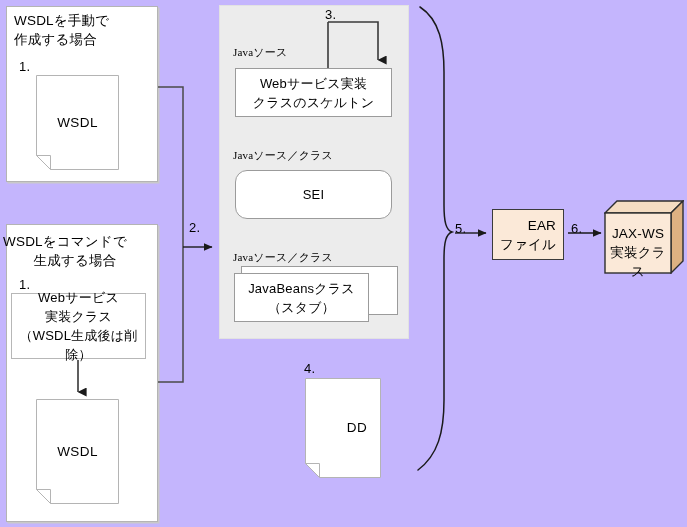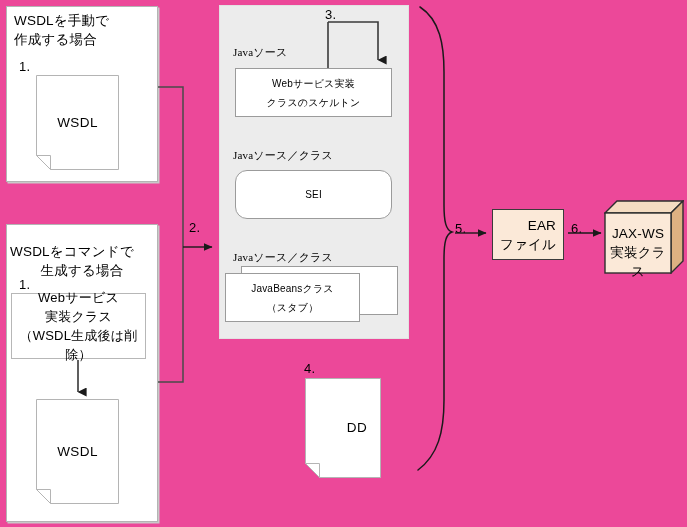--- a/index.html
+++ b/index.html
@@ -9,21 +9,21 @@
     background: #ffffff;
   }
   body {
     font-family: "Liberation Sans", "DejaVu Sans", sans-serif;
     color: #000000;
   }
   #stage {
     position: relative;
     width: 687px;
     height: 527px;
-    background: #ec4899;
+    background: #c4b5fd;
     overflow: hidden;
   }
 
   
   .group-panel {
     position: absolute;
     background: #ffffff;
     border: 1px solid #b4b4b4;
     box-shadow: 1.5px 1.5px 0 0 #c9c9c9;
     box-sizing: border-box;
@@ -72,21 +72,21 @@
   
   .white-box {
     position: absolute;
     background: #ffffff;
     border: 1px solid #9b9b9b;
     box-sizing: border-box;
     display: flex;
     align-items: center;
     justify-content: center;
     text-align: center;
-    font-size: 10px;
+    font-size: 13px;
     line-height: 19px;
     color: #000;
     white-space: pre-line;
     letter-spacing: .2px;
   }
   .stack-shadow {
     position: absolute;
     background: #ffffff;
     border: 1px solid #9b9b9b;
     box-sizing: border-box;
@@ -151,21 +151,21 @@
   <div class="doc" style="left:36px; top:75px; width:83px; height:95px;">
     <svg width="83" height="95" viewBox="0 0 83 95">
       <path d="M0.5,0.5 H82.5 V94.5 H14.5 L0.5,80.5 Z" fill="#ffffff" stroke="#b4b4b4" stroke-width="1"></path>
       <path d="M0.5,80.5 H14.5 V94.5 Z" fill="#ffffff" stroke="#b4b4b4" stroke-width="1"></path>
     </svg>
     <div class="doc-label" style="top:40px;">WSDL</div>
   </div>
 
   <div class="group-panel" style="left:6px; top:224px; width:152px; height:298px;"></div>
 
-  <div class="group-title" style="left:10px; top:232px; width:144px;margin-top:10px;"><span>WSDLをコマンドで</span><br><span class="center-second" style="display:block; text-align:center;">生成する場合</span></div>
+  <div class="group-title" style="left:3px; top:232px; width:144px;"><span>WSDLをコマンドで</span><br><span class="center-second" style="display:block; text-align:center;">生成する場合</span></div>
 
   <div class="step-num" style="left:19px; top:278px;">1.</div>
 
   <div class="white-box" style="left:11px; top:293px; width:135px; height:66px; border-color:#b7b7b7; font-size:13px; line-height:19px;">Webサービス
 実装クラス
 （WSDL生成後は削除）</div>
 
   <div class="doc" style="left:36px; top:399px; width:83px; height:105px;">
     <svg width="83" height="105" viewBox="0 0 83 105">
       <path d="M0.5,0.5 H82.5 V104.5 H14.5 L0.5,90.5 Z" fill="#ffffff" stroke="#b4b4b4" stroke-width="1"></path>
@@ -181,21 +181,21 @@
   <div class="white-box" style="left:235px; top:68px; width:157px; height:49px;">Webサービス実装
 クラスのスケルトン</div>
 
   <div class="sub-label" style="left:233px; top:148px;">Javaソース／クラス</div>
 
   <div class="white-box" style="left:235px; top:170px; width:157px; height:49px;border-radius:12px;">SEI</div>
 
   <div class="sub-label" style="left:233px; top:250px;">Javaソース／クラス</div>
 
   <div class="stack-shadow" style="left:241px; top:266px; width:157px; height:49px;"></div>
-  <div class="white-box" style="left:225px; top:273px; width:135px; height:49px;">JavaBeansクラス
+  <div class="white-box" style="left:234px; top:273px; width:135px; height:49px;">JavaBeansクラス
 （スタブ）</div>
 
   <div class="step-num" style="left:325px; top:8px;">3.</div>
 
   <div class="step-num" style="left:304px; top:362px;">4.</div>
 
   <div class="doc" style="left:305px; top:378px; width:76px; height:100px;">
     <svg width="76" height="100" viewBox="0 0 76 100">
       <path d="M0.5,0.5 H75.5 V99.5 H14.5 L0.5,85.5 Z" fill="#ffffff" stroke="#b4b4b4" stroke-width="1"></path>
       <path d="M0.5,85.5 H14.5 V99.5 Z" fill="#ffffff" stroke="#b4b4b4" stroke-width="1"></path>

